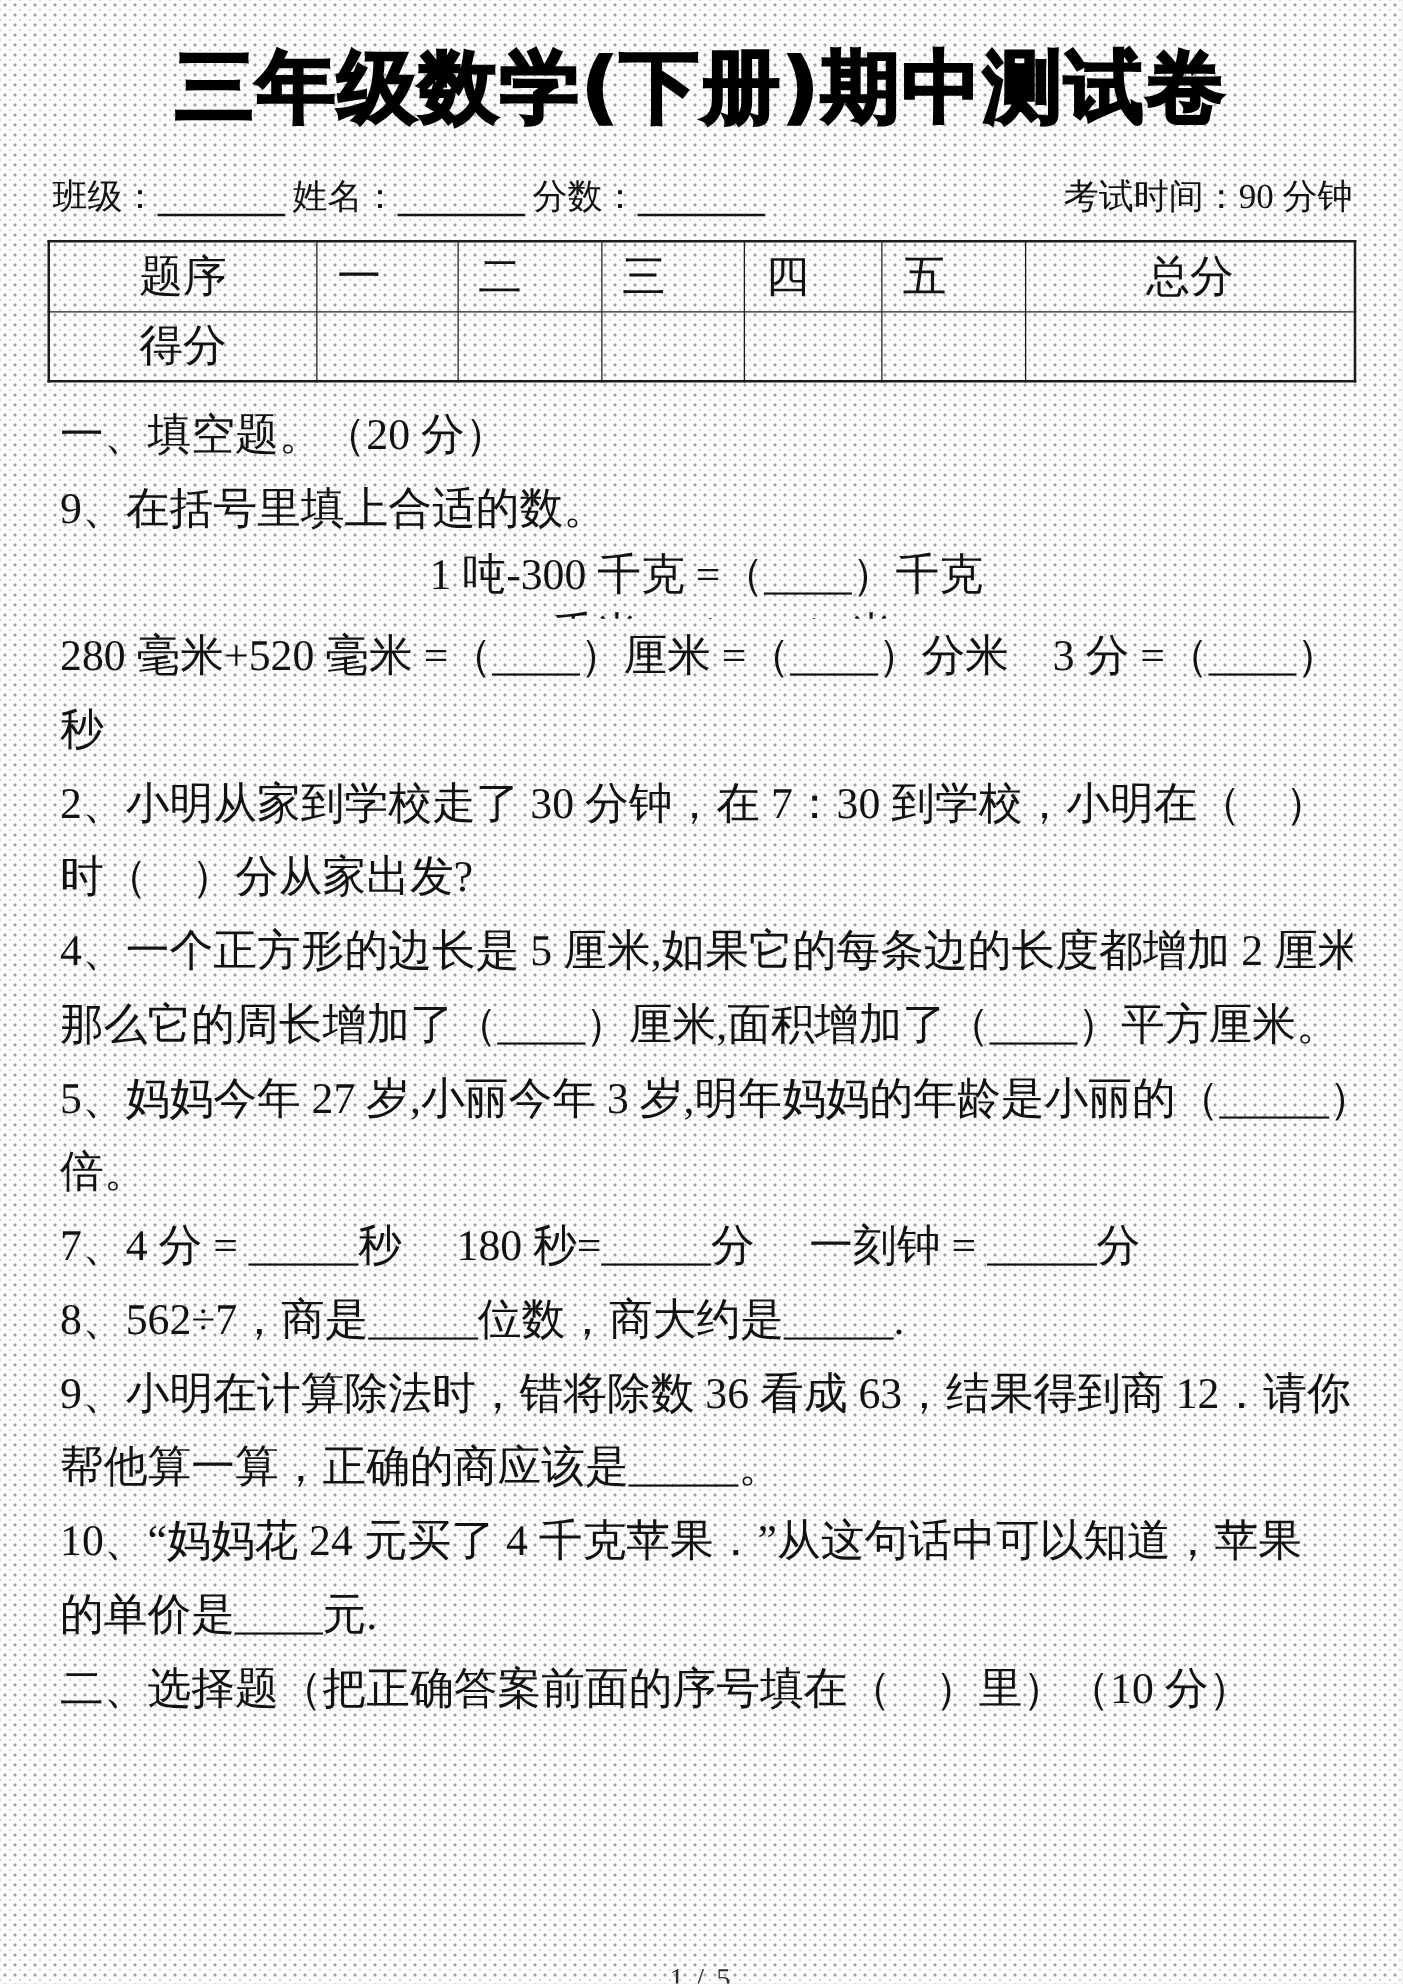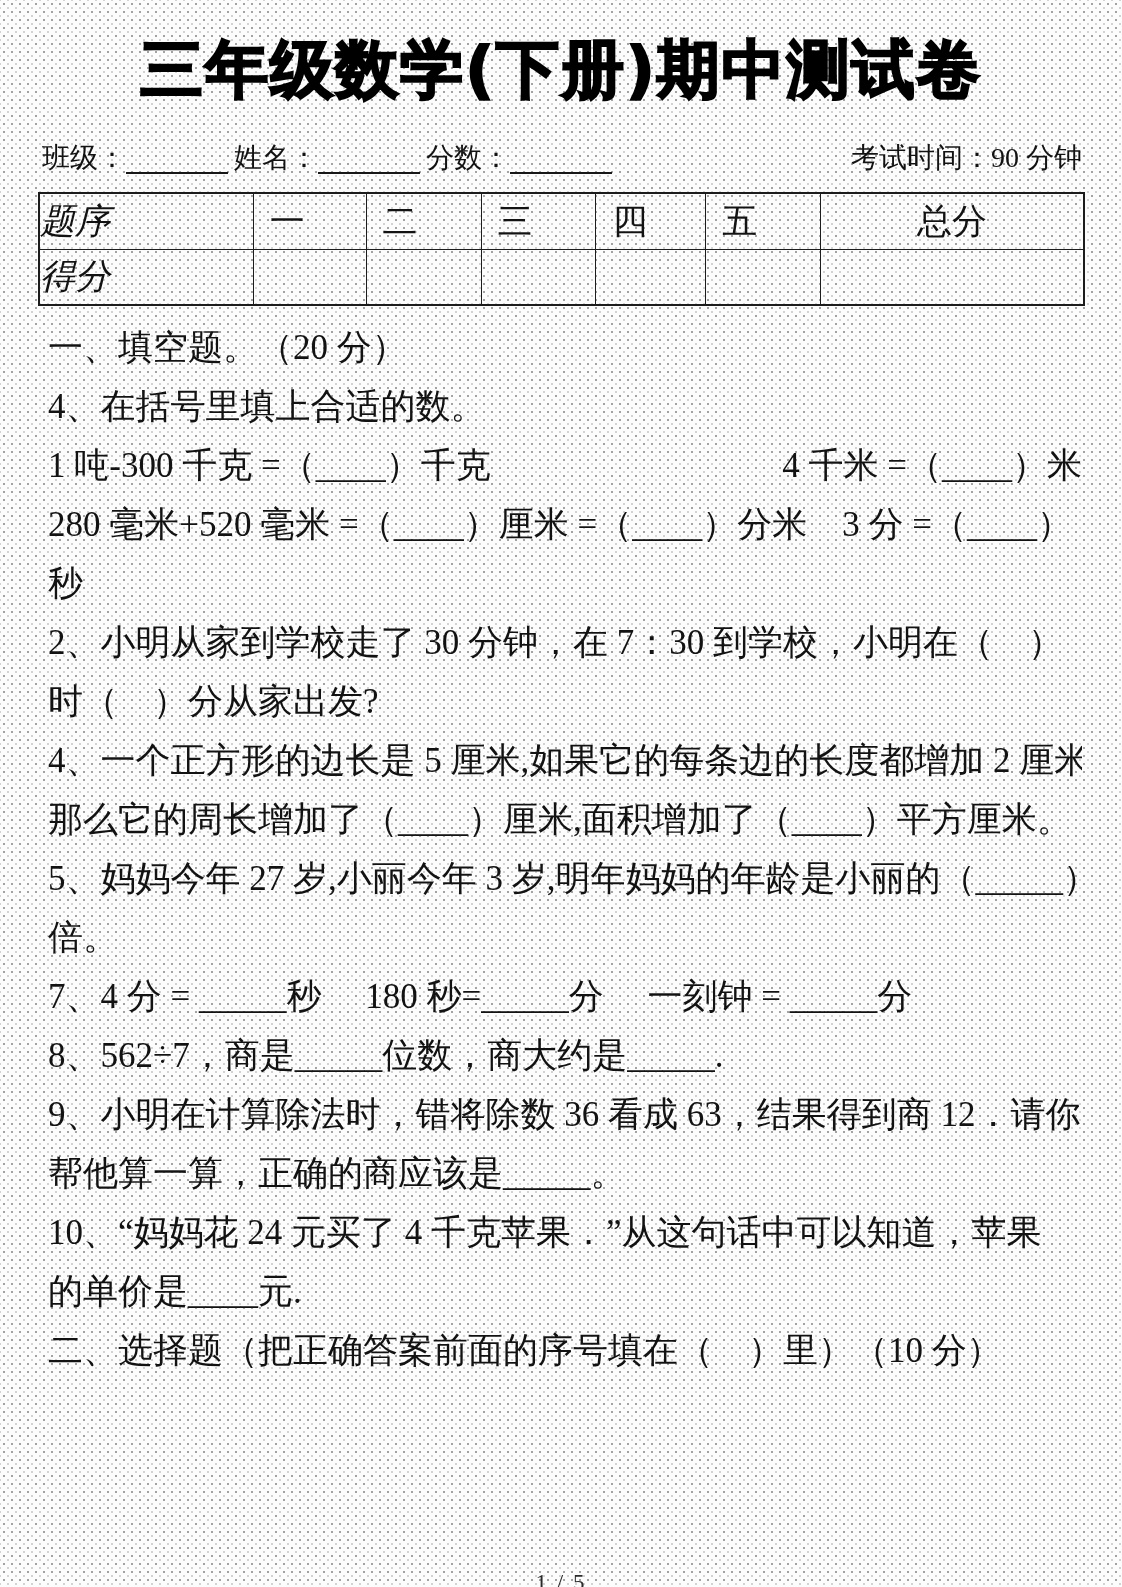--- a/index.html
+++ b/index.html
@@ -61,35 +61,35 @@
   }
   table.score-table td {
     border: 1.5px solid #1c1c1c;
     height: 56px;
     padding: 0 0 0 16px;
     text-align: left;
     vertical-align: middle;
     white-space: pre;
   }
   table.score-table { border: 2.5px solid #1c1c1c; }
-  table.score-table td.c-label { text-align: left; padding: 0; font-style: italic; }
+  table.score-table td.c-label { text-align: center; padding: 0; }
   table.score-table td.c-total { text-align: center; padding: 0; font-family: Liberation Serif, serif; }
 
   .body-text {
     margin: 12px 40px 0 48px;
     font-size: 35px;
   }
   .line {
     height: 59px;
     display: flex;
     align-items: center;
     white-space: pre;
     overflow: hidden;
   }
-  .line.split { justify-content: space-between; }
+  .line.split { justify-content: space-between; flex-direction: column; }
 
   .footer {
     position: absolute;
     left: 0;
     bottom: -9px;
     width: 100%;
     text-align: center;
     font-size: 23px;
     color: #2a2a2a;
     letter-spacing: 2px;
@@ -134,21 +134,21 @@
         <td></td>
         <td></td>
         <td></td>
         <td></td>
       </tr>
     </tbody>
   </table>
 
   <div class="body-text">
     <div class="line">一、填空题。（20 分）</div>
-    <div class="line">4、在括号里填上合适的数。</div>
+    <div class="line">9、在括号里填上合适的数。</div>
     <div class="line split">
       <span>1 吨-300 千克 =（____）千克</span>
       <span>4 千米 =（____）米</span>
     </div>
     <div class="line">280 毫米+520 毫米 =（____）厘米 =（____）分米　3 分 =（____）</div>
     <div class="line">秒</div>
     <div class="line">2、小明从家到学校走了 30 分钟，在 7：30 到学校，小明在（　）</div>
     <div class="line">时（　）分从家出发?</div>
     <div class="line">4、一个正方形的边长是 5 厘米,如果它的每条边的长度都增加 2 厘米,</div>
     <div class="line">那么它的周长增加了（____）厘米,面积增加了（____）平方厘米。</div>

